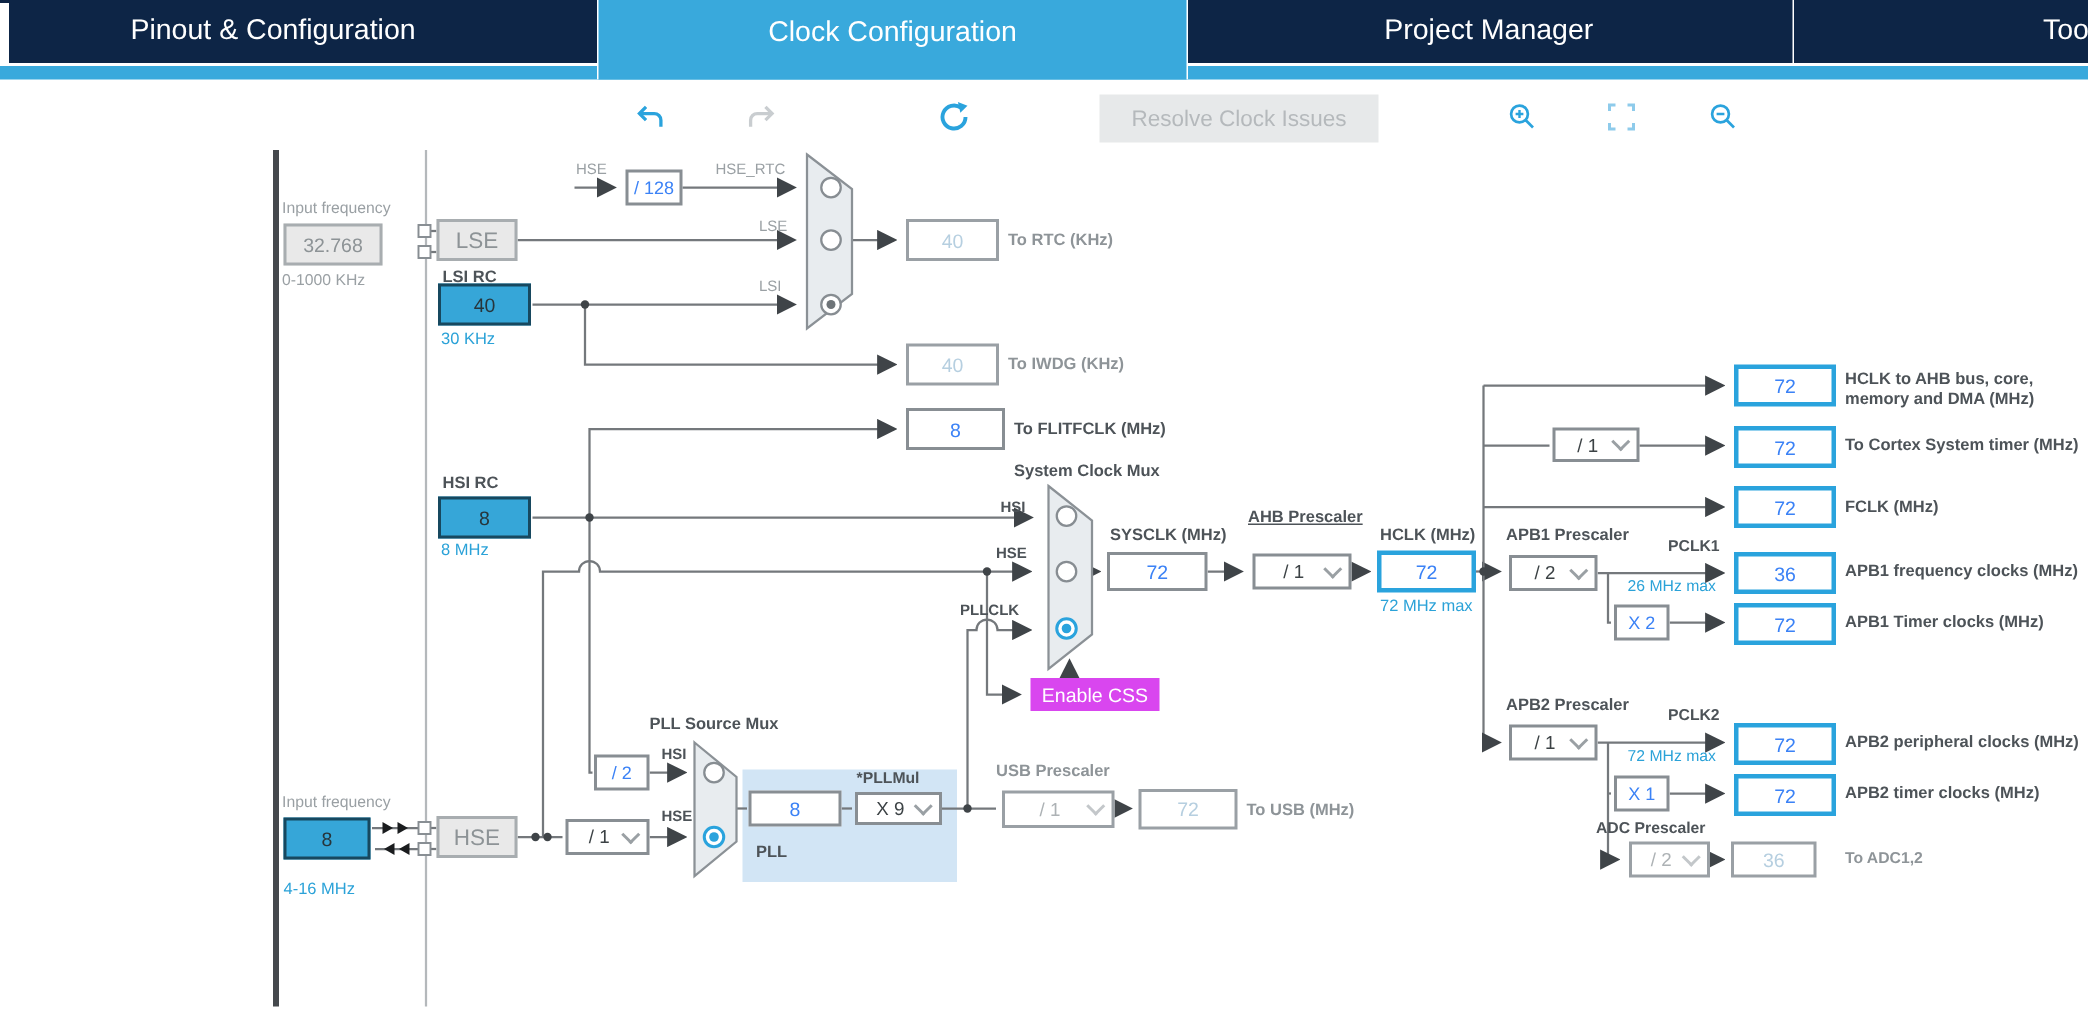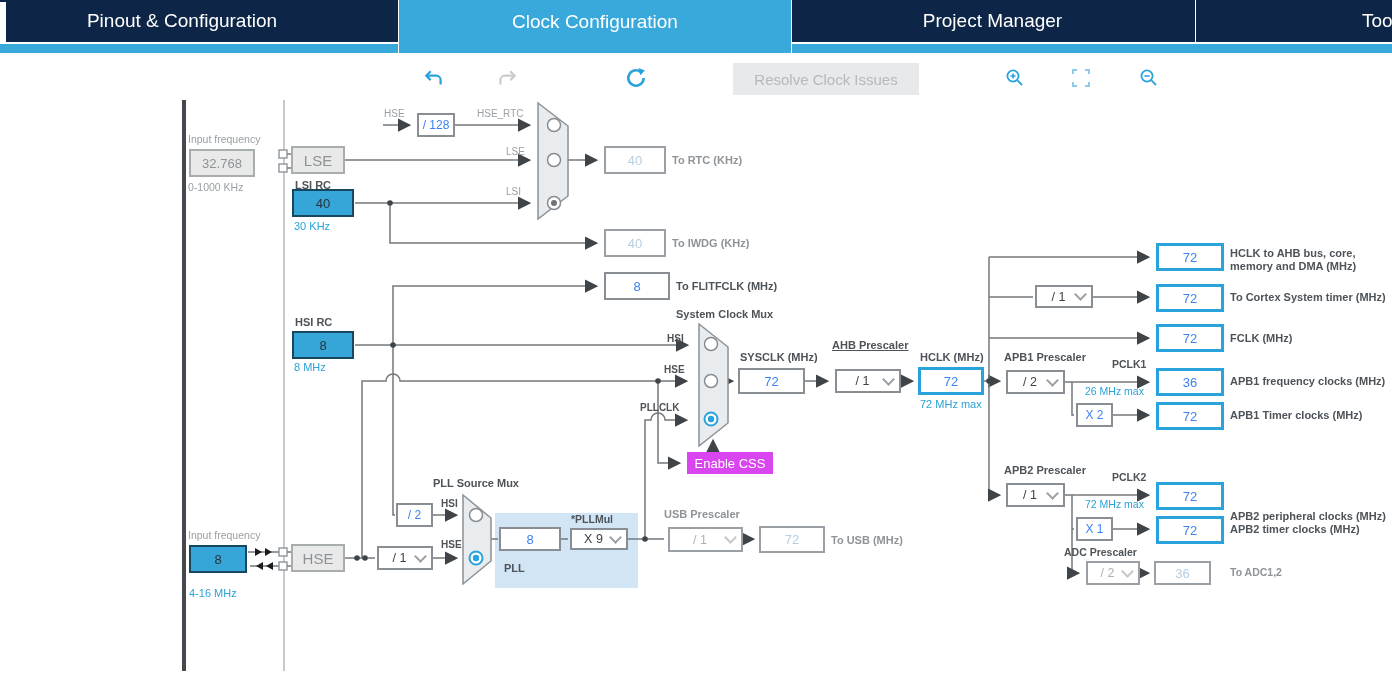--- a/index.html
+++ b/index.html
@@ -371,21 +371,21 @@
   <div class="lbl dark" style="left:1004px;top:464px;">APB2 Prescaler</div>
   <div class="node dd" style="left:1006px;top:483px;width:59px;height:24px;">
       <span class="dd-val">/ 1</span>
       <span class="chev"></span>
     </div>
   <div class="lbl dark" style="left:1112px;top:471px;font-size:10.5px;">PCLK2</div>
   <div class="lbl blue" style="left:1085px;top:498px;">72 MHz max</div>
   <div class="node valbox bluebrd" style="left:1156px;top:482px;width:68px;height:28px;">
       <span>72</span>
     </div>
-  <div class="lbl dark" style="left:1230px;top:510px;">APB2 peripheral clocks (MHz)</div>
+  <div class="lbl dark" style="left:1230px;top:489px;">APB2 peripheral clocks (MHz)</div>
   <div class="node valbox" style="left:1076px;top:517px;width:37px;height:24px;font-size:12px;">
       <span>X 1</span>
     </div>
   <div class="node valbox bluebrd" style="left:1156px;top:516px;width:68px;height:28px;">
       <span>72</span>
     </div>
   <div class="lbl dark" style="left:1230px;top:523px;">APB2 timer clocks (MHz)</div>
 
   <div class="lbl dark" style="left:1064px;top:546px;font-size:10.5px;">ADC Prescaler</div>
   <div class="node dd dis" style="left:1086px;top:561px;width:54px;height:24px;">

